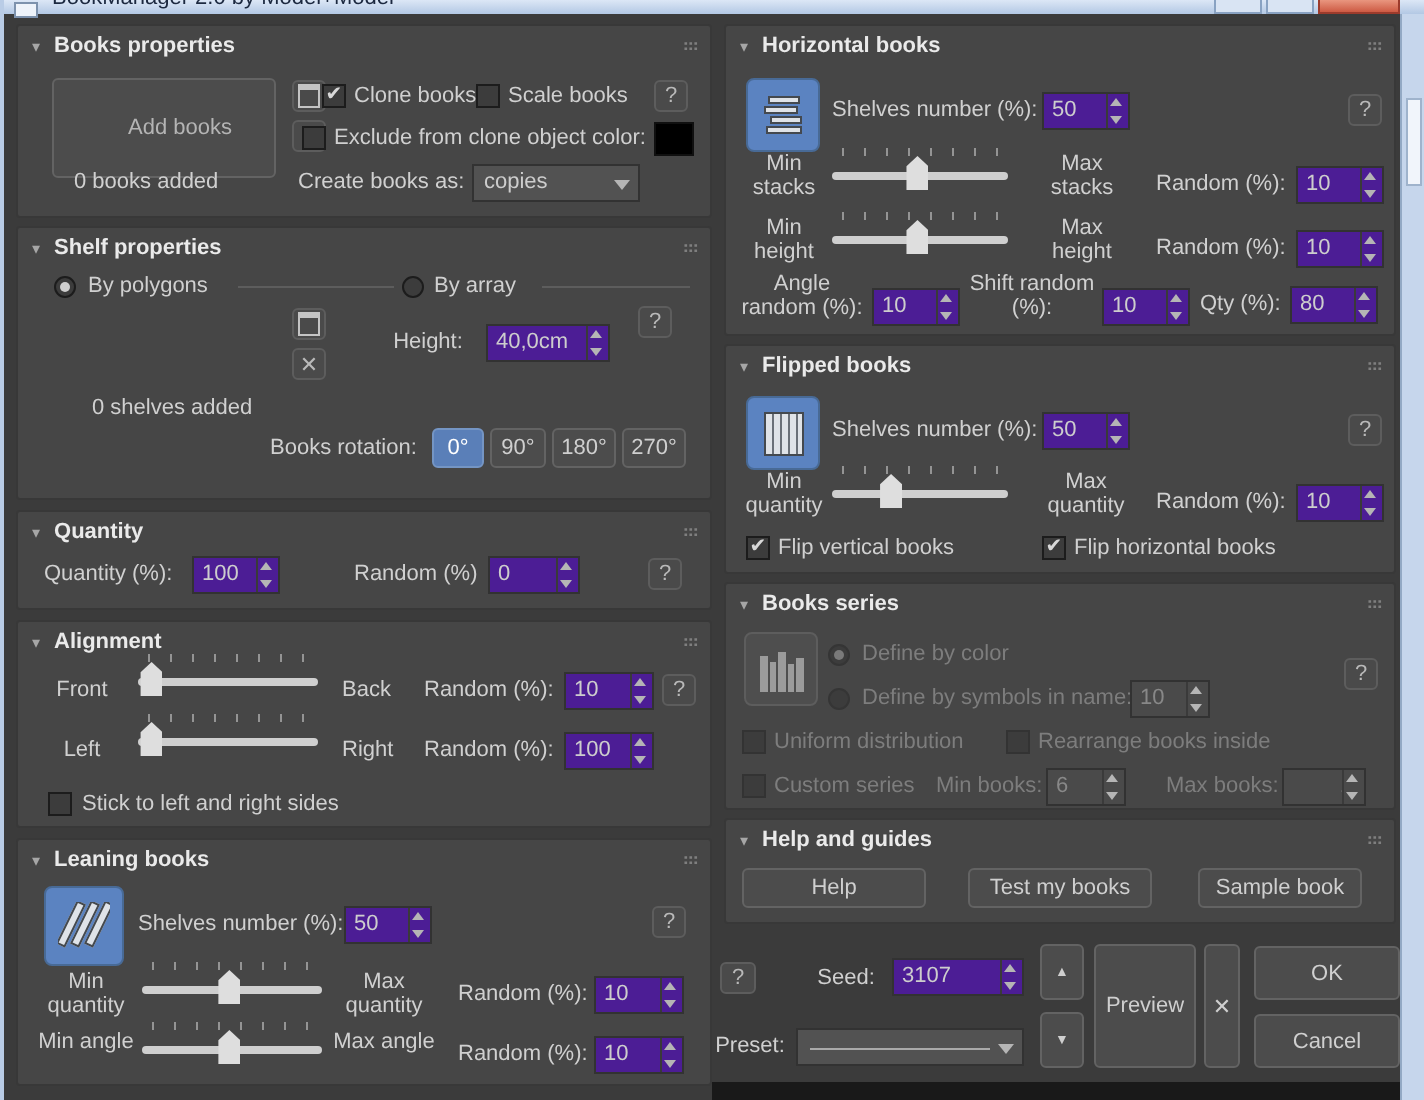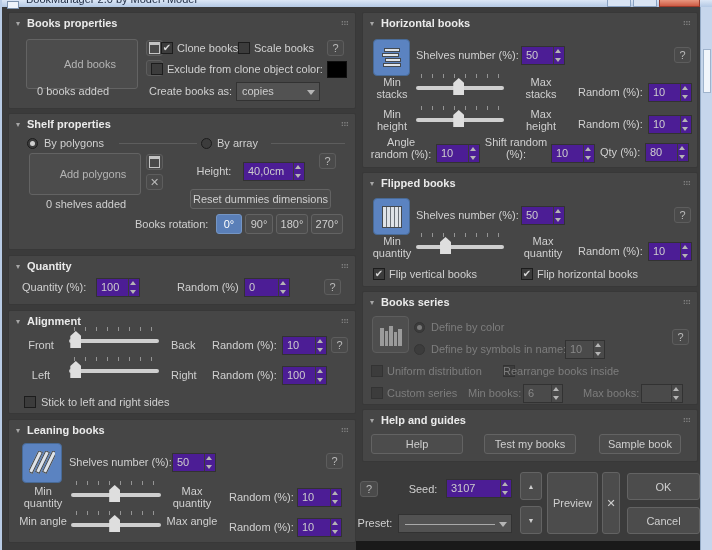--- a/index.html
+++ b/index.html
@@ -136,44 +136,38 @@
       <span class="tri">▾</span>
       <span>Shelf properties</span>
       <span class="grip">⠿</span>
     </div>
     <span class="hline" style="left:110px;top:29px;width:78px;"></span>
     <span class="hline" style="left:262px;top:29px;width:74px;"></span>
     <span class="radio sel" style="left:18px;top:24px;"></span>
     <span class="lbl" style="left:35px;top:23px;">By polygons</span>
     <span class="radio" style="left:192px;top:24px;"></span>
     <span class="lbl" style="left:208px;top:23px;">By array</span>
-    <div class="btn big" style="left:20px;top:39px;width:112px;height:42px;">
-        <span>Add polygons</span>
-      </div>
     <div class="qbtn" style="left:137px;top:40px;">
         <span class="winicon"></span>
       </div>
     <div class="qbtn" style="left:137px;top:60px;">
         <span>✕</span>
       </div>
     <span class="lbl r" style="left:180px;top:51px;width:50px;">Height:</span>
     <div class="spin" style="left:234px;top:48px;width:62px;">
       <span class="sv">40,0cm</span>
       <span class="sa">
           <i class="up"></i>
           <i class="dn"></i>
         </span>
     </div>
     <div class="qbtn" style="left:310px;top:39px;">
         <span>?</span>
       </div>
     <span class="lbl" style="left:37px;top:84px;">0 shelves added</span>
-    <div class="btn" style="left:181px;top:75px;width:141px;height:20px;">
-        <span>Reset dummies dimensions</span>
-      </div>
     <span class="lbl" style="left:126px;top:104px;">Books rotation:</span>
     <div class="btn blue" style="left:207px;top:100px;width:26px;height:20px;">
         <span>0°</span>
       </div>
     <div class="btn" style="left:236px;top:100px;width:28px;height:20px;">
         <span>90°</span>
       </div>
     <div class="btn" style="left:267px;top:100px;width:32px;height:20px;">
         <span>180°</span>
       </div>
@@ -455,21 +449,21 @@
           <i class="up"></i>
           <i class="dn"></i>
         </span>
     </div>
     <div class="qbtn" style="left:309px;top:37px;">
         <span>?</span>
       </div>
     <span class="cb dim3" style="left:8px;top:73px;"></span>
     <span class="lbl dim" style="left:24px;top:73px;">Uniform distribution</span>
     <span class="cb dim3" style="left:140px;top:73px;"></span>
-    <span class="lbl dim" style="left:140px;top:73px;">Rearrange books inside</span>
+    <span class="lbl dim" style="left:156px;top:73px;">Rearrange books inside</span>
     <span class="cb dim3" style="left:8px;top:95px;"></span>
     <span class="lbl dim" style="left:24px;top:95px;">Custom series</span>
     <span class="lbl dim" style="left:105px;top:95px;">Min books:</span>
     <div class="spin dim2" style="left:160px;top:92px;width:40px;">
       <span class="sv">6</span>
       <span class="sa">
           <i class="up"></i>
           <i class="dn"></i>
         </span>
     </div>

